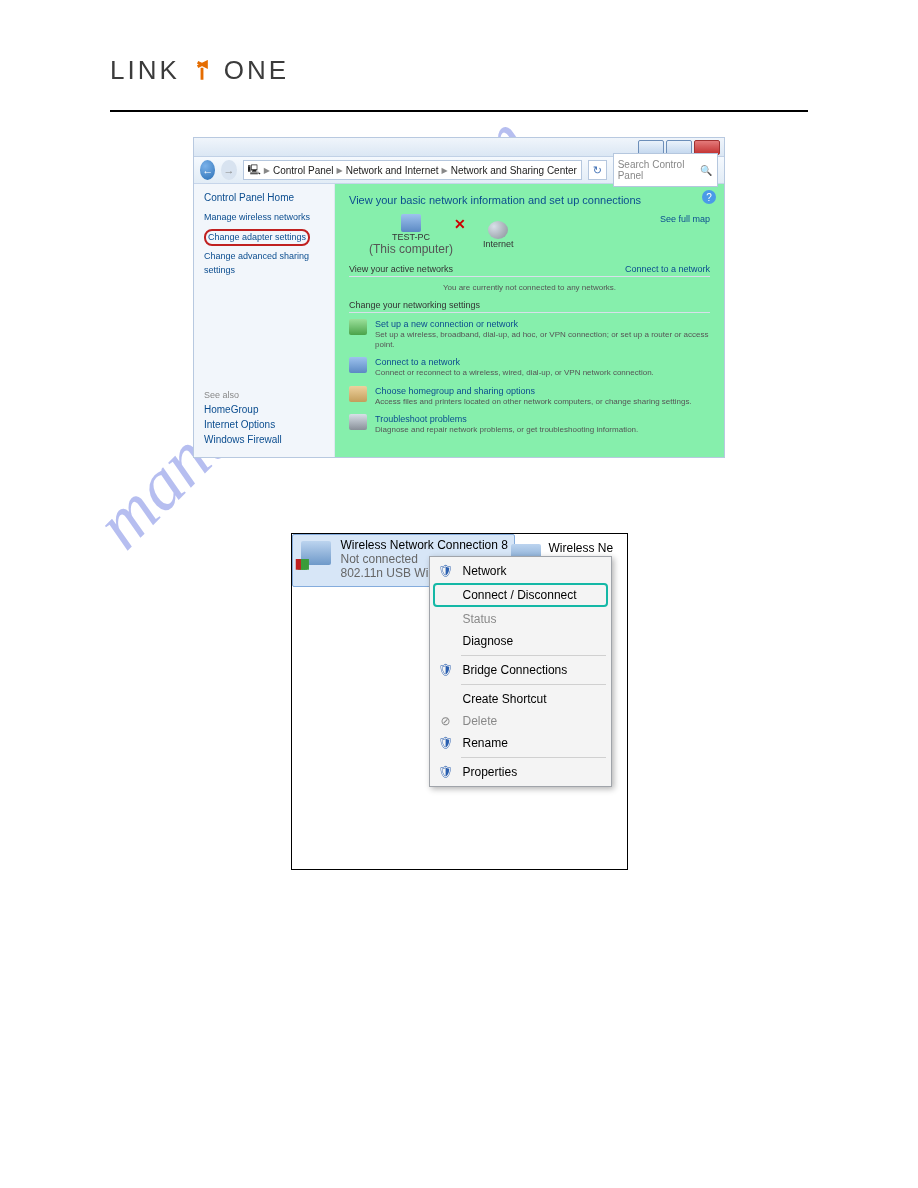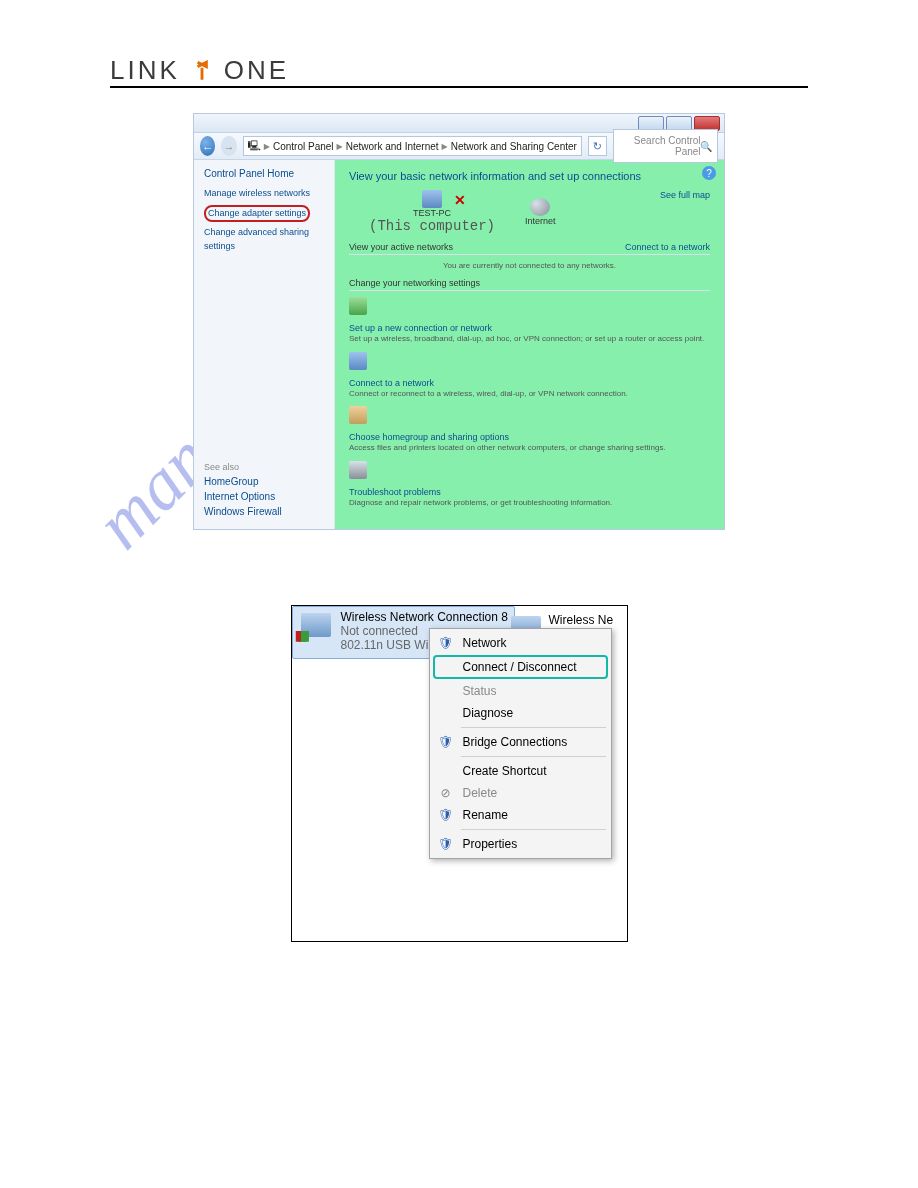--- a/index.html
+++ b/index.html
@@ -1,59 +1,59 @@
 <!DOCTYPE html>
 <html><head>
 <meta charset="utf-8">
 <style>
   html, body { margin:0; padding:0; background:#fff; font-family:"Segoe UI", Arial, sans-serif; color:#333; }
   .page { width:918px; height:1188px; margin:0 auto; position:relative; box-sizing:border-box; padding:55px 110px 0 110px; }
-  .logo-row { font-size:26px; font-weight:400; letter-spacing:3px; color:#3b3b3b; display:flex; align-items:center; gap:16px; margin-bottom:0; }
+  .logo-row { font-size:26px; font-weight:400; letter-spacing:3px; color:#3b3b3b; display:flex; align-items:center; gap:16px; margin-bottom:24px; }
   .logo-row .l1 { font-weight:400; }
   .logo-row .l2 { font-weight:400; }
   .logo-accent { color:#e56c00; display:inline-flex; align-items:center; margin:0 -5px 0 -5px; }
   .logo-accent svg { width:22px; height:22px; }
   .divider { height:2px; background:#000; margin-bottom:25px; }
   .fig-wrap { display:flex; justify-content:center; }
   .fig1 { width:530px; border:1px solid #b8c9e0; background:#f3f8fe; font-size:10px; position:relative; }
   .titlebar { height:18px; background:linear-gradient(#f0f5fb,#dbe7f4); border-bottom:1px solid #c1d1e6; display:flex; justify-content:flex-end; align-items:center; padding-right:4px; gap:2px; }
   .tb-btn { width:24px; height:13px; border:1px solid #6c8eb9; border-radius:2px; background:linear-gradient(#eaf2fb,#c3d7ee); display:inline-block; }
   .tb-btn.close { background:linear-gradient(#e47a7a,#c23030); border-color:#a03030; }
   .nav-row { height:26px; display:flex; align-items:center; background:linear-gradient(#f5f9fe,#e2ecf6); border-bottom:1px solid #c6d5ea; padding:0 6px; gap:6px; }
   .back-btn { width:20px; height:20px; border-radius:50%; background:radial-gradient(circle at 35% 30%,#7bb2ea,#2a6fb5); display:flex; align-items:center; justify-content:center; color:#fff; font-size:11px; }
   .fwd-btn { width:20px; height:20px; border-radius:50%; background:#d8e3f0; display:flex; align-items:center; justify-content:center; color:#888; font-size:11px; }
   .breadcrumb { flex:1; height:18px; border:1px solid #b5c7de; background:#fff; display:flex; align-items:center; padding:0 4px; gap:3px; font-size:10px; color:#222; }
   .breadcrumb .crumb { white-space:nowrap; }
   .breadcrumb .arrow { color:#888; font-size:8px; }
   .refresh-box { width:22px; height:18px; border:1px solid #b5c7de; background:#fff; display:flex; align-items:center; justify-content:center; color:#3f6fb3; font-size:11px; }
-  .search-box { width:125px; height:18px; border:1px solid #b5c7de; background:#fff; display:flex; align-items:center; padding:7px 4px; color:#888; font-size:10px; justify-content:space-between;text-align:right; }
+  .search-box { width:125px; height:18px; border:1px solid #b5c7de; background:#fff; display:flex; align-items:center; padding:7px 4px; color:#888; font-size:10px; justify-content:space-between; }
   .search-box .mag { color:#3f6fb3; }
   .content-row { display:flex; background:#86efac; }
   .sidebar { width:120px; background:#f2f6fb; border-right:1px solid #dfe8f1; padding:8px 10px; display:flex; flex-direction:column; }
   .sidebar-title { color:#0b4d8f; font-size:10px; margin-bottom:8px; }
   .sidebar-links { font-size:9px; line-height:1.5; }
   .sidebar-link { color:#0b4d8f; cursor:pointer; margin-bottom:4px; }
   .highlight-oval { display:inline-block; border:2px solid #c02020; border-radius:8px; padding:0 2px; }
   .filler { flex:1; }
   .seealso-label { color:#888; font-size:9px; margin-bottom:4px; }
   .main-pane { flex:1; padding:10px 14px 14px 14px; position:relative; }
   .help-btn { position:absolute; top:6px; right:8px; width:14px; height:14px; border-radius:50%; background:#4a9ae8; color:#fff; font-size:10px; display:flex; align-items:center; justify-content:center; }
   .mp-title { color:#0b4d8f; font-size:11px; margin-bottom:8px; }
   .net-diagram { display:flex; align-items:center; gap:30px; margin-left:20px; margin-bottom:6px; position:relative; }
   .net-node { display:flex; flex-direction:column; align-items:center; font-size:9px; color:#333; }
   .net-icon { width:20px; height:18px; position:relative; }
   .pc-icon { background:linear-gradient(#9ec2ee,#5b89c3); border-radius:2px; }
   .globe-icon { background:radial-gradient(circle at 30% 30%, #d8e0e8, #888f98); border-radius:50%; }
   .red-x { position:absolute; left:85px; top:2px; color:#c00; font-size:14px; font-weight:bold; }
   .full-map-link { position:absolute; right:0; top:0; color:#0b4d8f; font-size:9px; }
-  .sub-text { font-size:14px; color:#555;font-family:Liberation Mono, monospace; }
+  .sub-text { font-size:12px; color:#555; }
   .section-label { font-size:9px; font-weight:normal; color:#333; border-bottom:1px solid #d8e0ea; margin:8px 0 6px 0; padding-bottom:2px; display:flex; justify-content:space-between; }
   .connect-link { color:#0b4d8f; font-size:9px; }
   .not-connected { font-size:8px; color:#555; text-align:center; margin-bottom:8px; }
-  .setting-item { display:flex; gap:8px; margin-bottom:8px;flex-direction:column; }
+  .setting-item { display:flex; gap:8px; margin-bottom:8px; }
   .setting-icon { width:18px; height:16px; flex:0 0 18px; border-radius:2px; }
   .setting-text .stitle { color:#0b4d8f; font-size:9px; margin-bottom:1px; }
   .setting-text .sdesc { color:#555; font-size:8px; line-height:1.2; }
 
   .fig2 { width:335px; height:335px; border:1px solid #000; background:#fff; font-family:"Segoe UI",Arial,sans-serif; position:relative; margin-top:75px; }
   .adapter-row { display:flex; height:53px; background:#fff; }
   .adapter-item { display:flex; gap:8px; padding:4px 6px; border:1px solid transparent; }
   .adapter-item.selected { background:#d7e6f7; border:1px solid #84acdd; border-radius:2px; }
   .adapter-icon { width:34px; height:30px; position:relative; }
   .adapter-icon .dev { width:30px; height:24px; background:linear-gradient(#bcd4ef,#6e99c9); border-radius:2px; position:absolute; top:2px; left:2px; }

